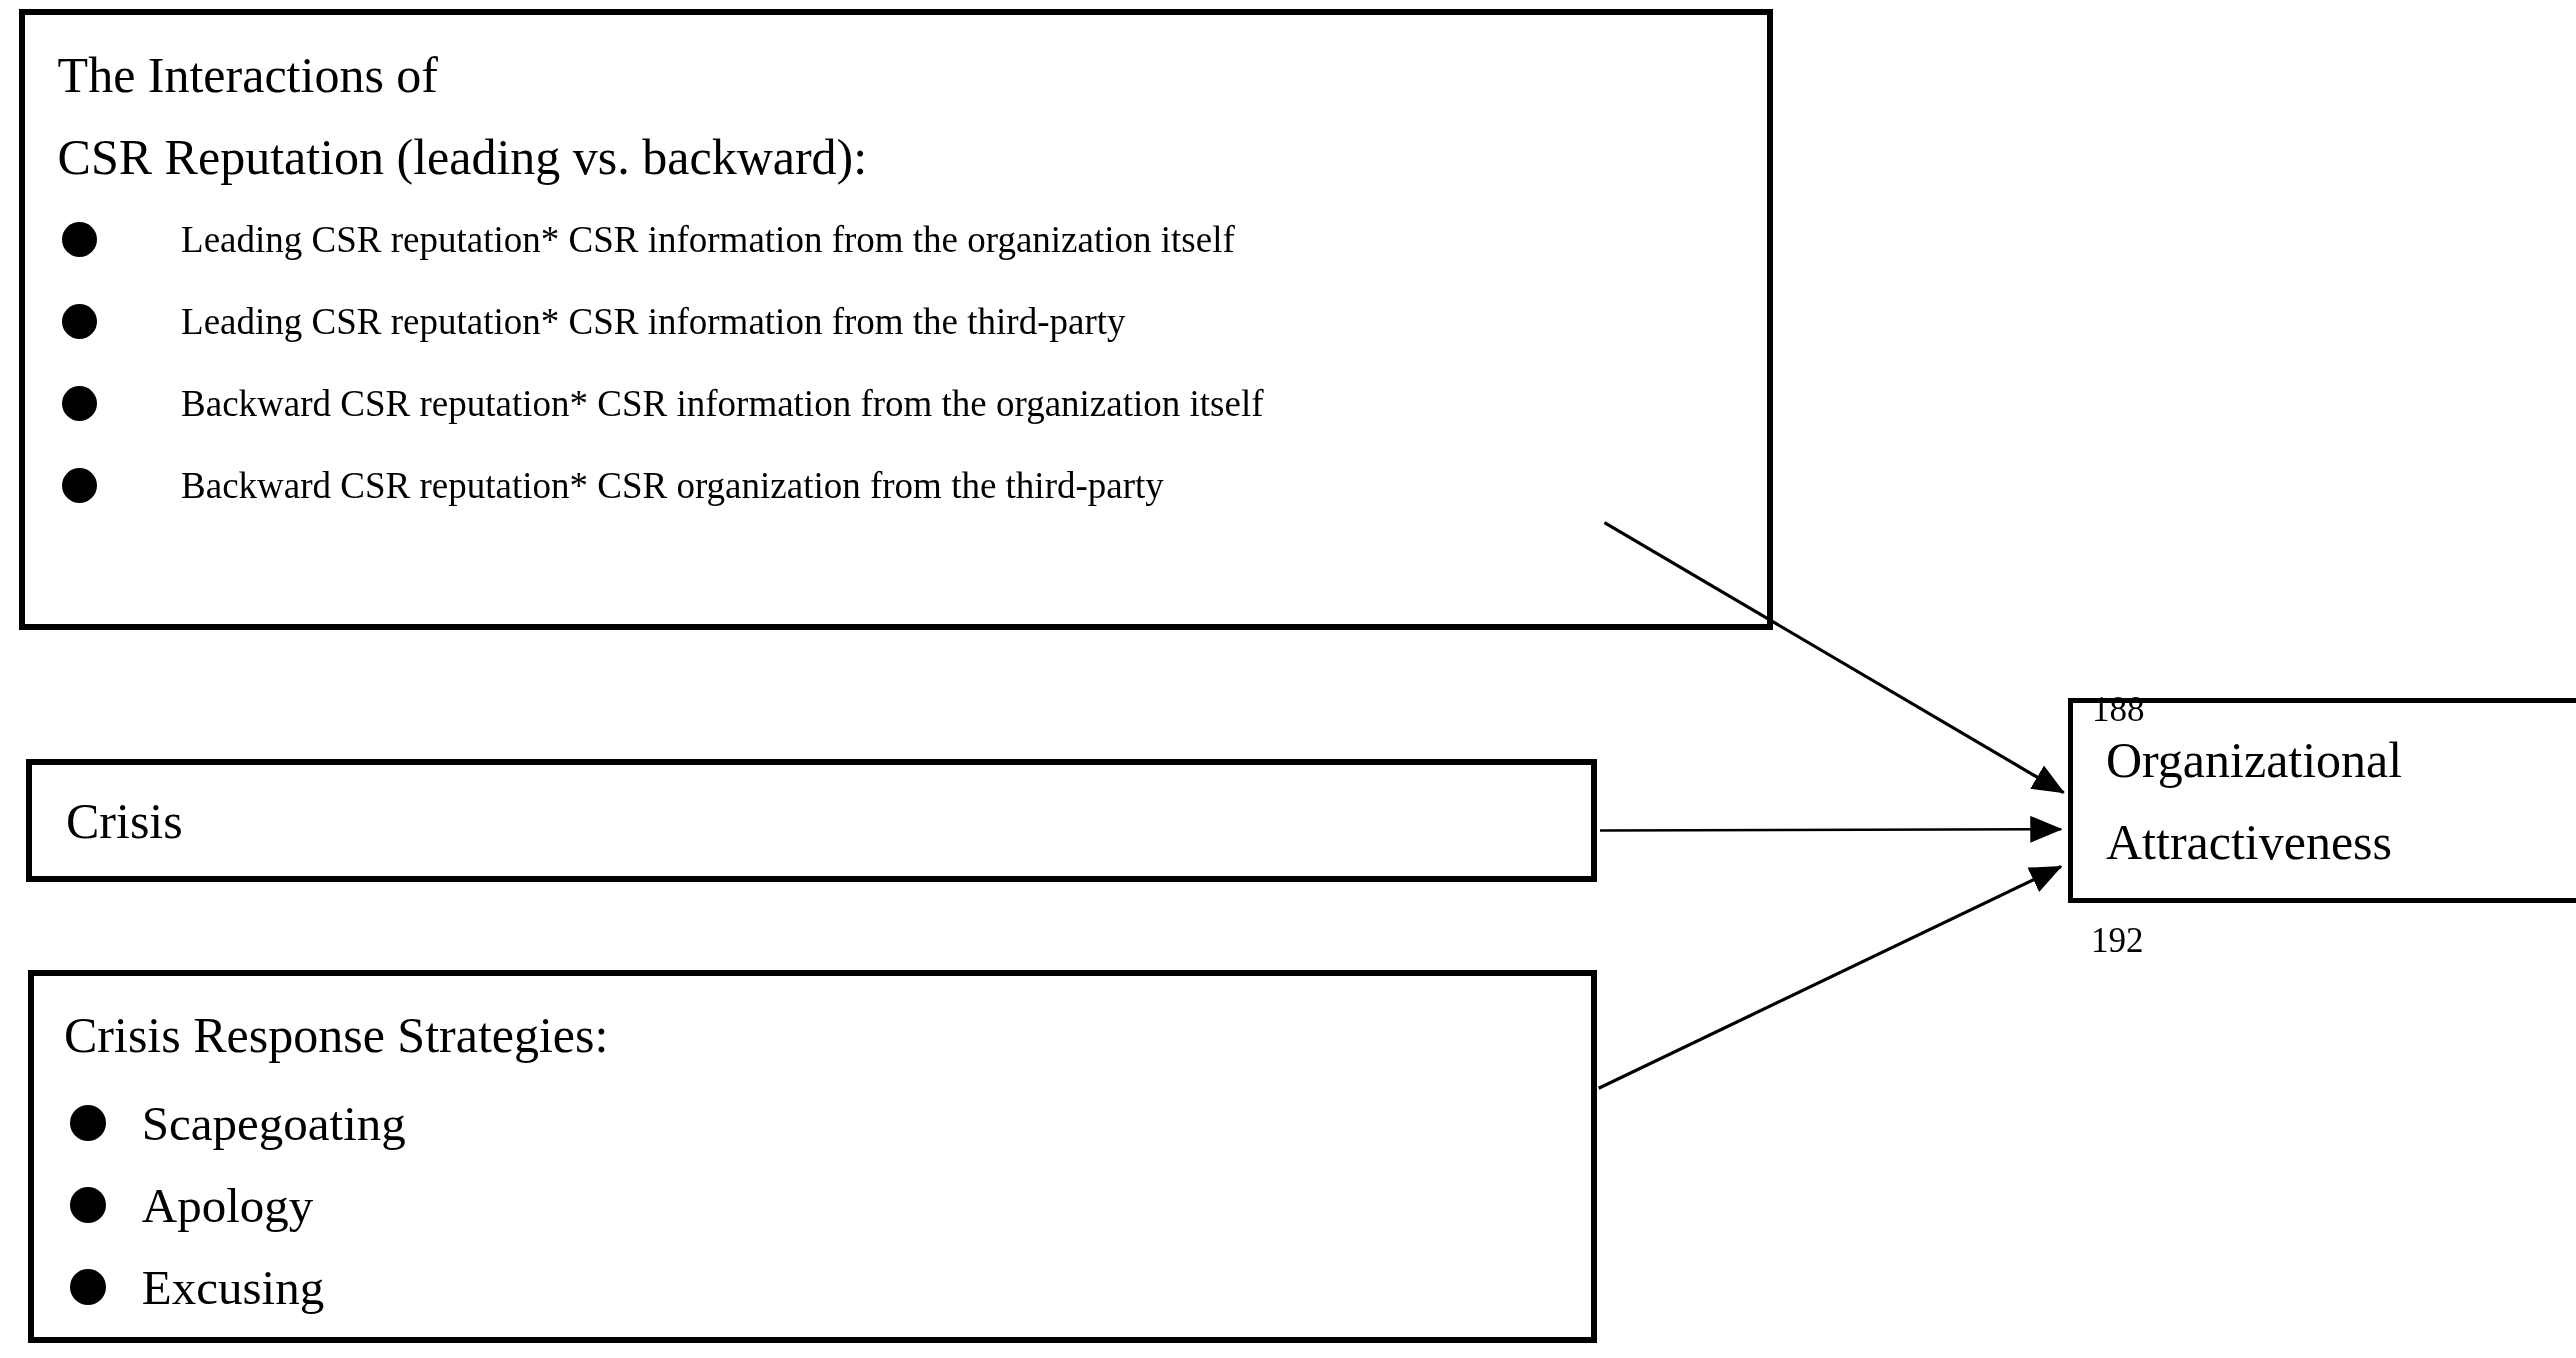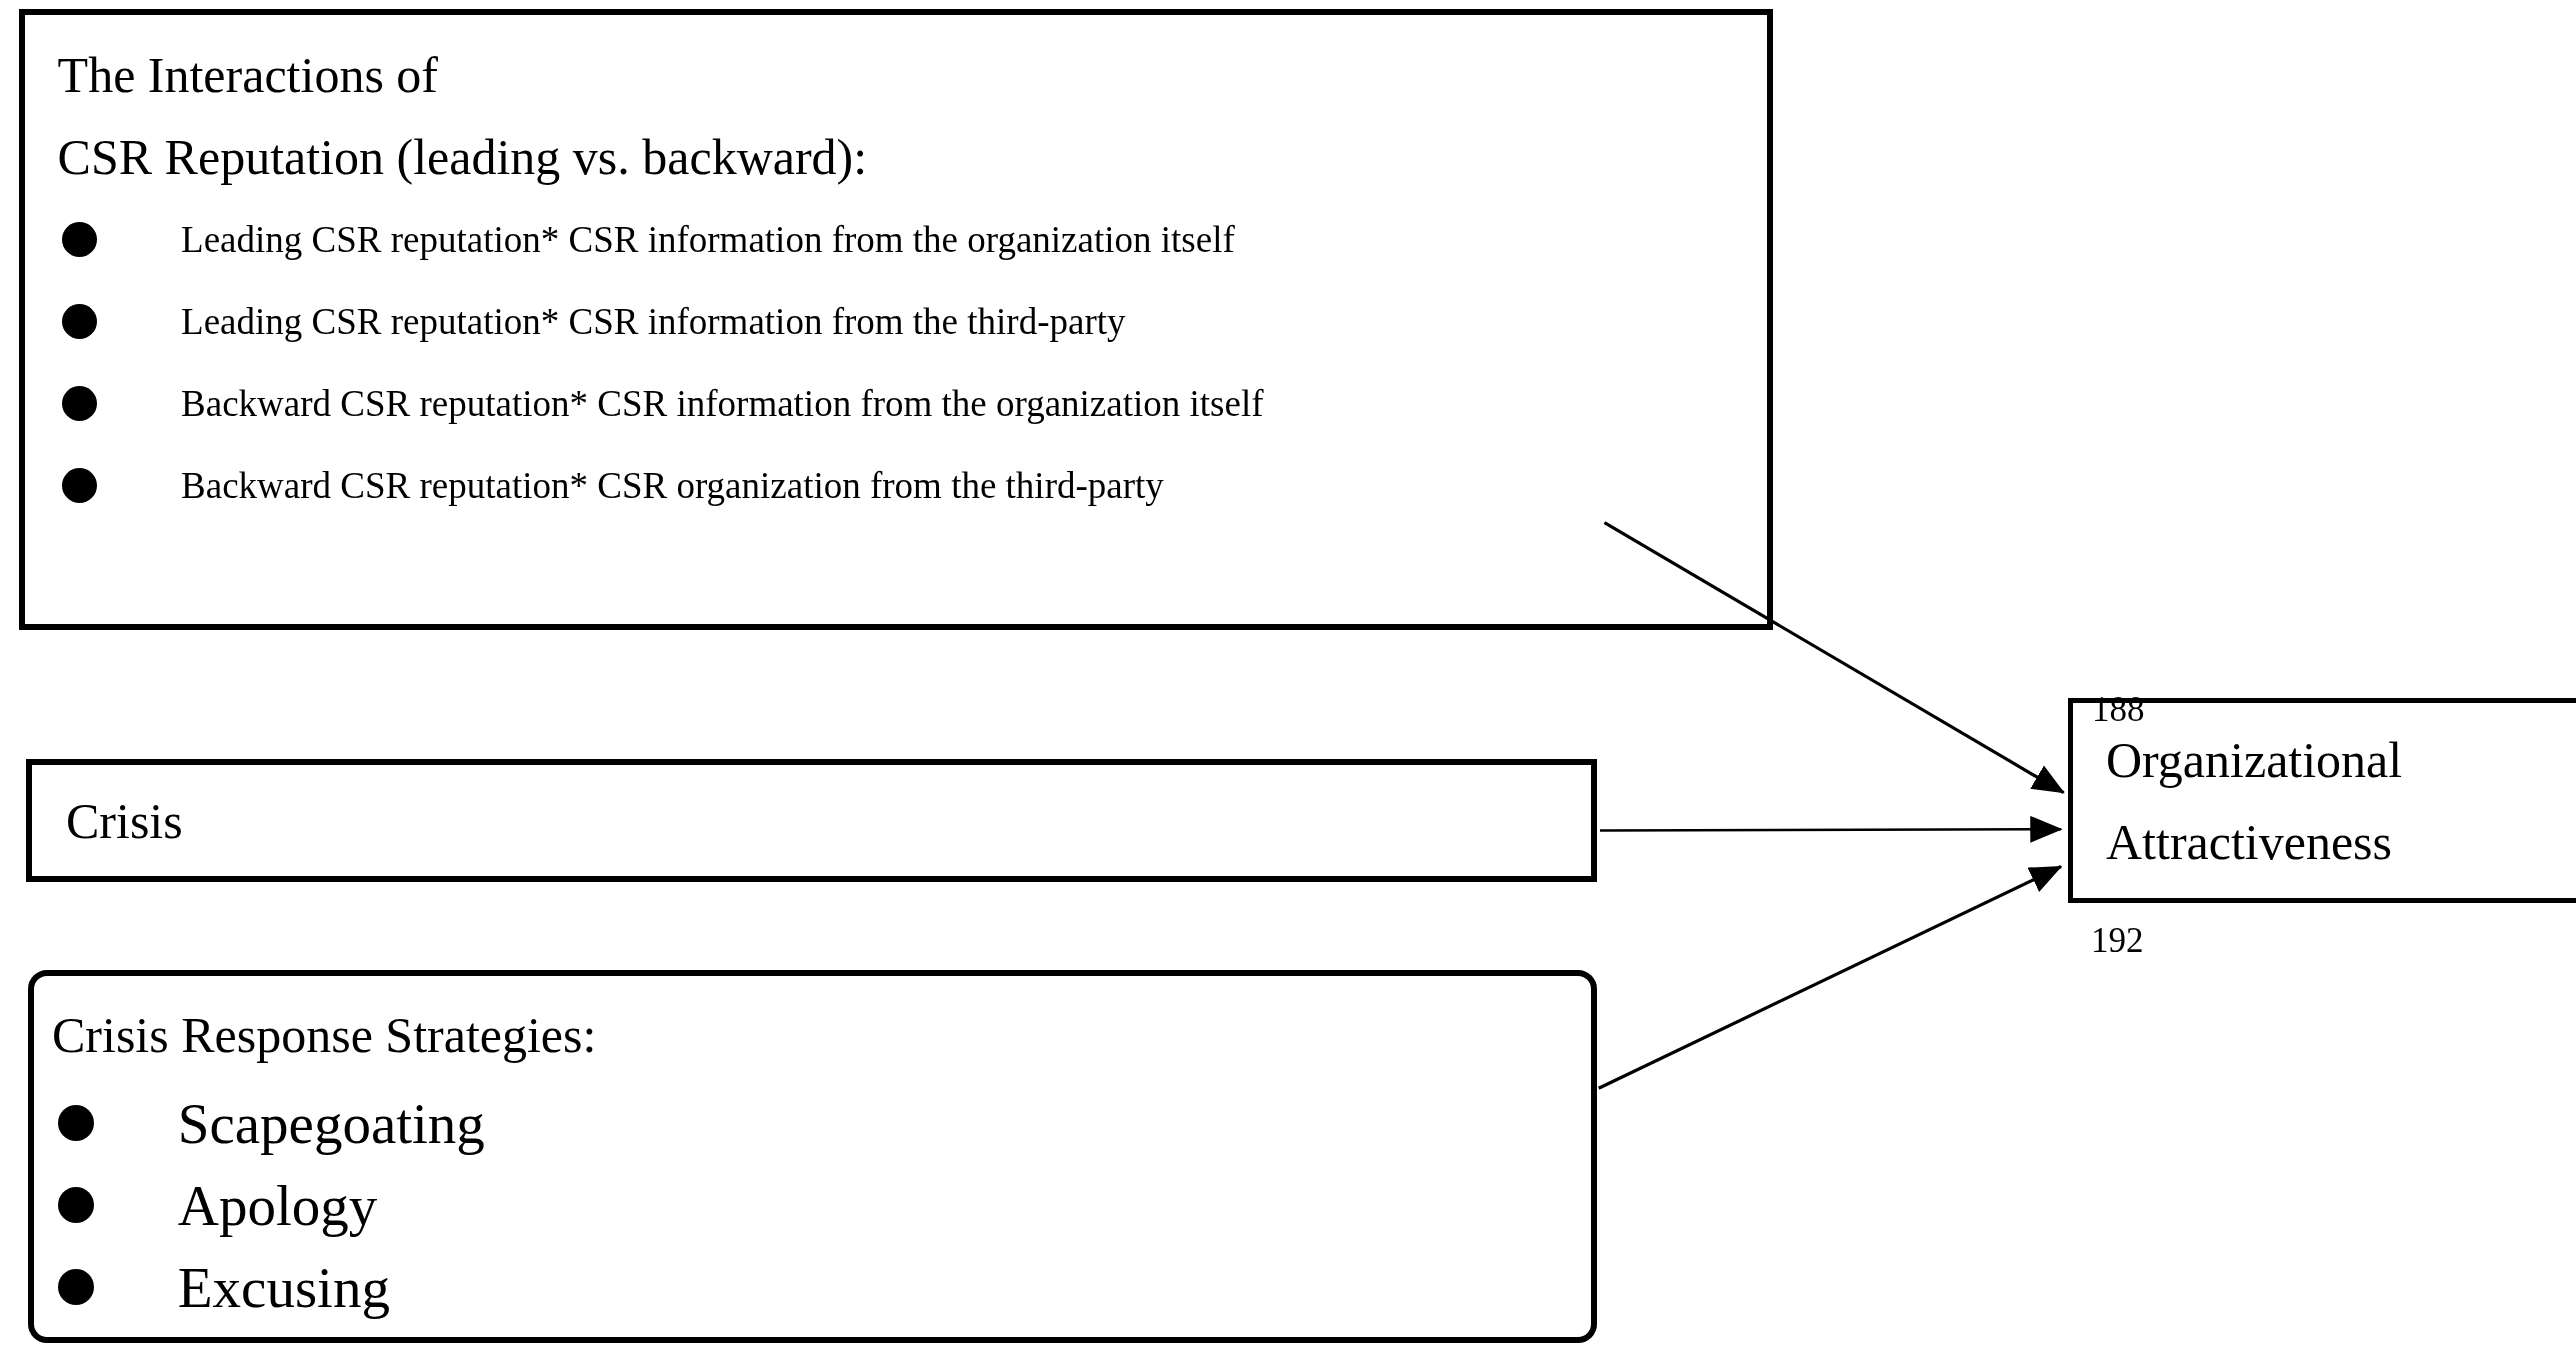--- a/index.html
+++ b/index.html
@@ -42,27 +42,26 @@
   
   #crisis-box{
     left:26px;top:759px;width:1571px;height:123px;
     display:flex;align-items:center;padding-left:34px;
   }
   #crisis-box .heading{line-height:normal;}
 
   
   #response-box{
     left:28px;top:970px;width:1569px;height:373px;
-    padding:18px 19px 0 18px;
-    border-radius:19px;
+    padding:18px 19px 0 30px;
   }
   #response-box .bullet-list{margin-top:6.4px;}
   #response-box .dot{width:36px;height:36px;margin-left:5.8px;}
   #response-box .bullet-text{
-    font-size:57px;margin-left:84px;
+    font-size:49px;margin-left:36px;
   }
 
   
   #outcome-box{
     left:2068px;top:698px;width:590px;height:205px;
     border-width:5.8px;
     display:flex;flex-direction:column;justify-content:center;
     padding-left:33px;
   }
   #outcome-box .heading{line-height:82px;}

